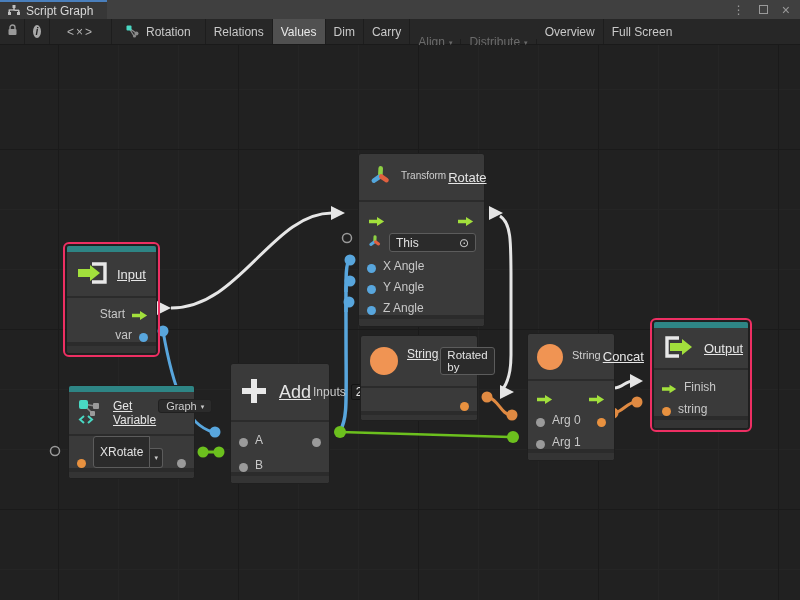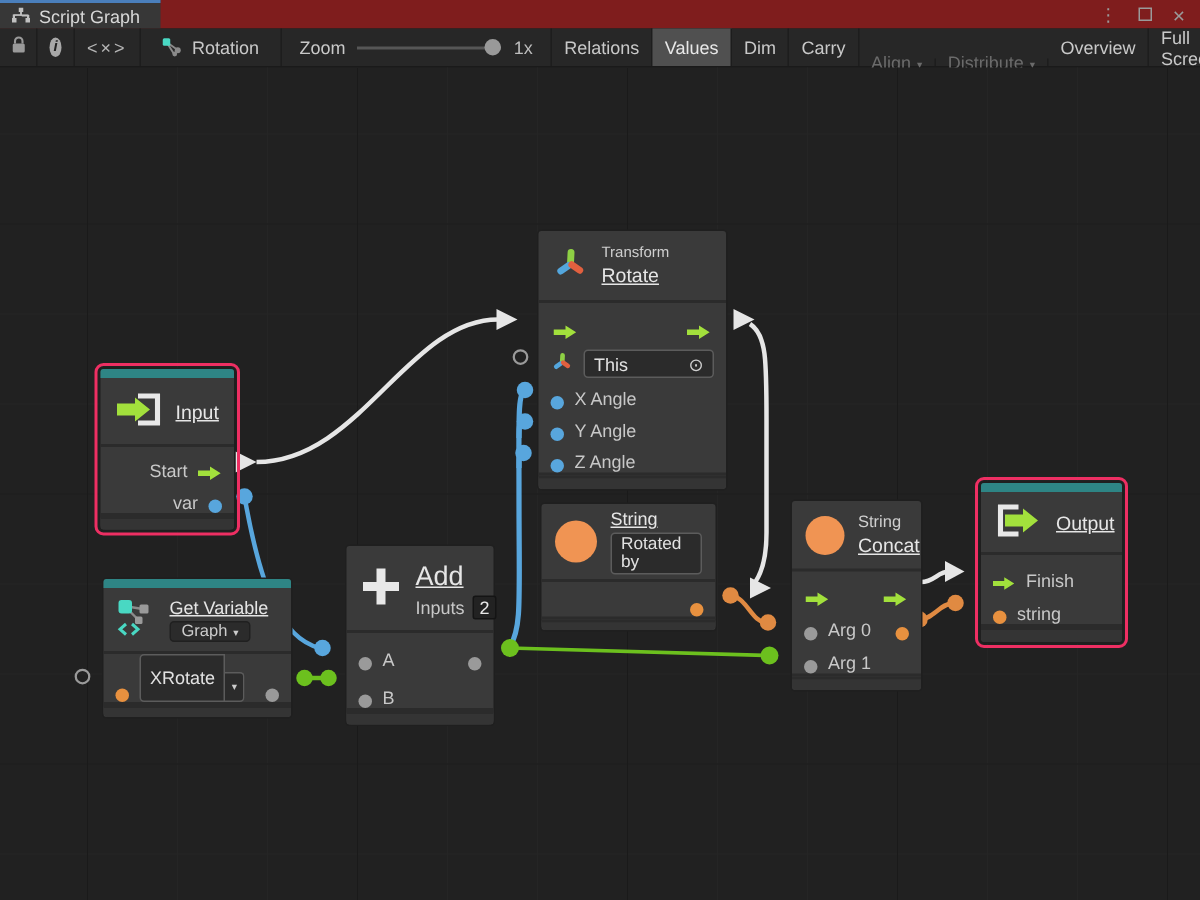--- a/index.html
+++ b/index.html
@@ -1,21 +1,21 @@
 <!DOCTYPE html>
 <html><head>
 <meta charset="utf-8">
 <style>
   * { margin:0; padding:0; box-sizing:border-box; }
   html,body { width:800px; height:600px; overflow:hidden; background:#191919;
     font-family:"Liberation Sans","DejaVu Sans",sans-serif; }
   .window { position:relative; width:800px; height:600px; background:#191919; }
 
   
-  .tabbar { position:absolute; left:0; top:0; width:800px; height:19px; background:#7f1d1d;
+  .tabbar { position:absolute; left:0; top:0; width:800px; height:19px; background:#404040;
     display:flex; align-items:stretch; }
   .tab { display:flex; align-items:center; gap:6px; padding:0 14px 0 8px; background:#373737;
     border-top:2px solid #4a7fbc; color:#d8d8d8; font-size:12px; }
   .tab-icon svg { display:block; }
   .win-controls { margin-left:auto; display:flex; align-items:center; gap:14px; padding-right:10px;
     color:#9a9a9a; font-size:12px; }
   .win-box { width:9px; height:9px; border:1px solid #9a9a9a; display:inline-block; }
 
   
   .toolbar { position:absolute; left:0; top:19px; width:800px; height:26px; background:#272727;
@@ -45,21 +45,21 @@
     background-position:58px 104px,58px 104px,58px 44px,58px 44px; }
 
   .wires { position:absolute; left:0; top:0; width:800px; height:600px; pointer-events:none; z-index:1; }
 
   
   .node { position:absolute; z-index:2; background:#3a3a3a; border:1px solid #1f1f1f; border-radius:3px;
     color:#c8c8c8; font-size:12px; }
   .node.selected { outline:2px solid #ee2f63; outline-offset:1px; }
   .strip { height:6px; background:#2e8585; border-radius:2px 2px 0 0; }
   .nhead { display:flex; align-items:center; padding:0 9px; gap:9px; }
-  .nhead .titles { display:flex; flex-direction:column; justify-content:space-between; gap:2px; }
+  .nhead .titles { display:flex; flex-direction:row; justify-content:space-between; gap:2px; }
   .ntitle { color:#e6e6e6; font-size:13px;text-decoration:underline; }
   .nsub { color:#cfcfcf; font-size:10px; }
   .divider { height:2px; background:#2b2b2b; }
   .nrow { display:flex; align-items:flex-end; gap:7px; padding:0 8px; }
   .nrow.right { justify-content:flex-end; }
   .nfoot { background:#343434; border-top:2px solid #2b2b2b; border-radius:0 0 3px 3px; }
   .grow { flex:1 1 auto; }
 
   .port-dot { width:9px; height:9px; border-radius:50%; flex:0 0 auto; }
   .dot-blue   { background:#58a6dd; }
@@ -128,27 +128,20 @@
       <span class="crumb-icon">
         <svg width="14" height="13" viewBox="0 0 14 13">
             <path d="M3 3 L10 8 M3 3 L8 11" stroke="#8a8a8a" stroke-width="1.3" fill="none"></path>
             <rect x="0.5" y="0.5" width="5" height="5" rx="1" fill="#49d8c3"></rect>
             <circle cx="10.5" cy="8.5" r="2" fill="#8a8a8a"></circle>
             <circle cx="8.5" cy="11" r="1.6" fill="#8a8a8a"></circle>
           </svg>
       </span>
       <span>Rotation</span>
     </div>
-    <div class="tcell" style="padding:0 12px">
-      <span>Zoom</span>
-      <span class="zoom-track">
-        <span class="zoom-handle"></span>
-      </span>
-      <span class="zoom-value">1x</span>
-    </div>
     <div class="tcell tbtn">
       <span>Relations</span>
     </div>
     <div class="tcell tbtn active">
       <span>Values</span>
     </div>
     <div class="tcell tbtn">
       <span>Dim</span>
     </div>
     <div class="tcell tbtn">

